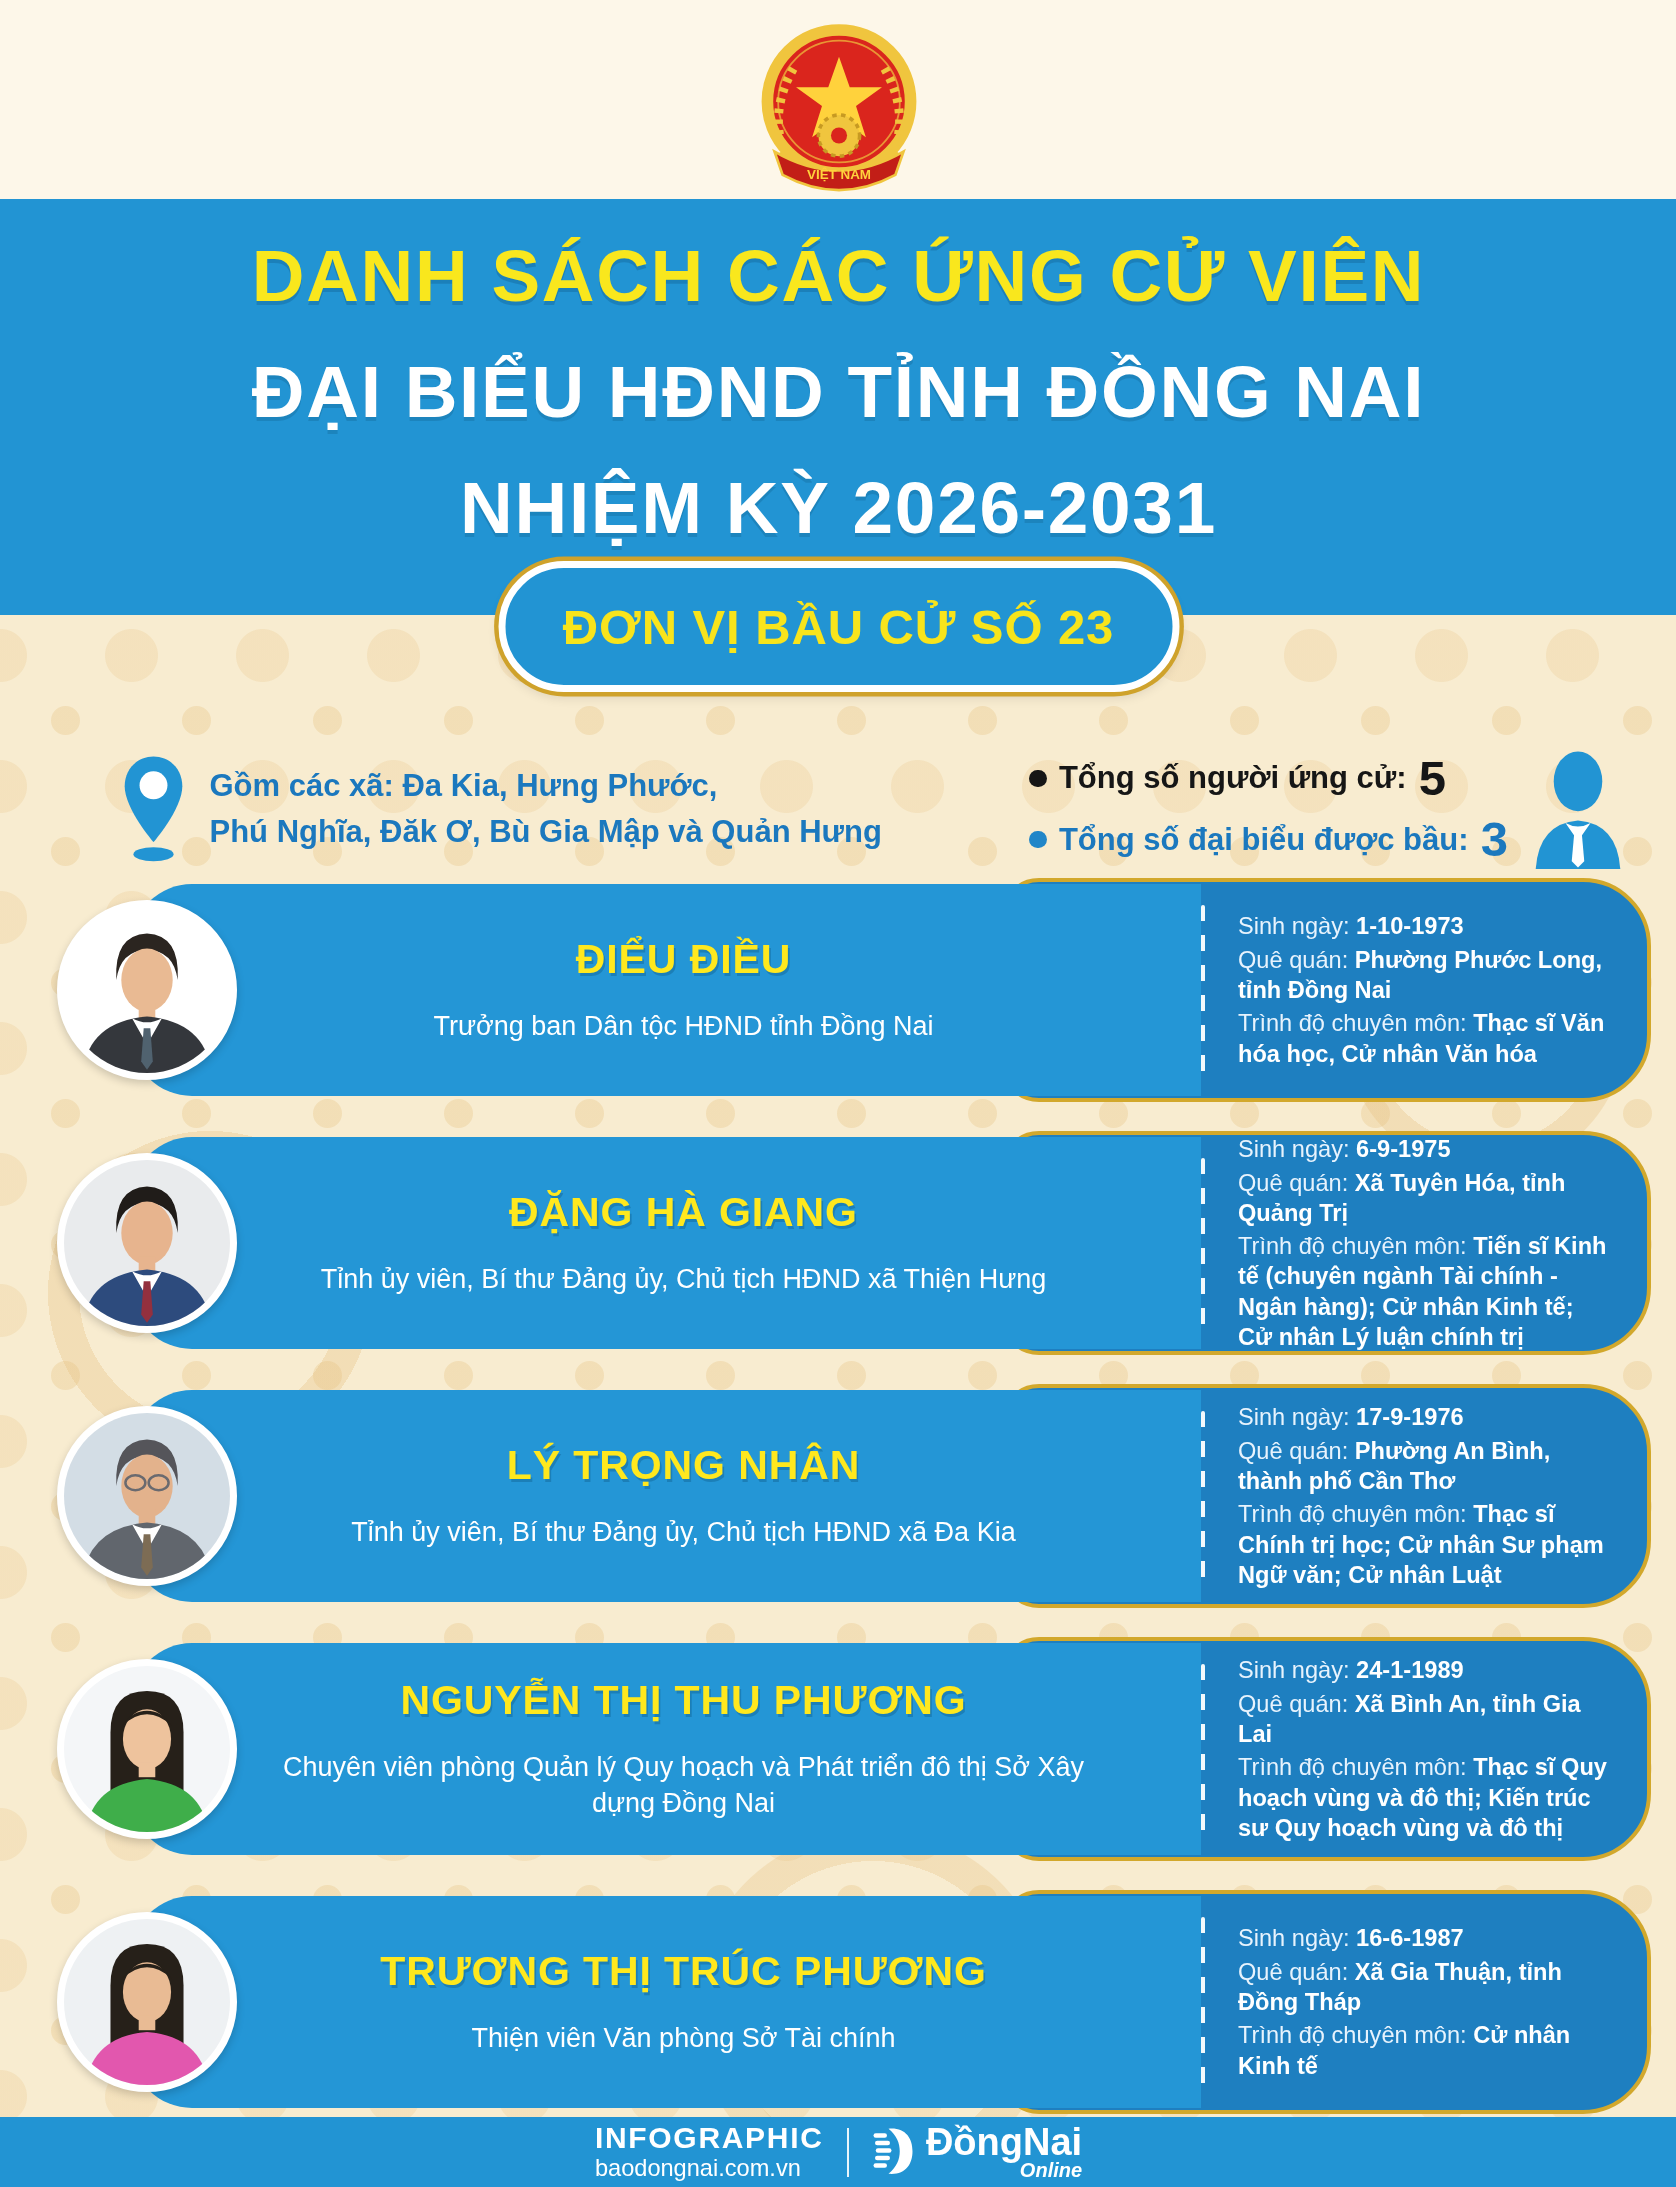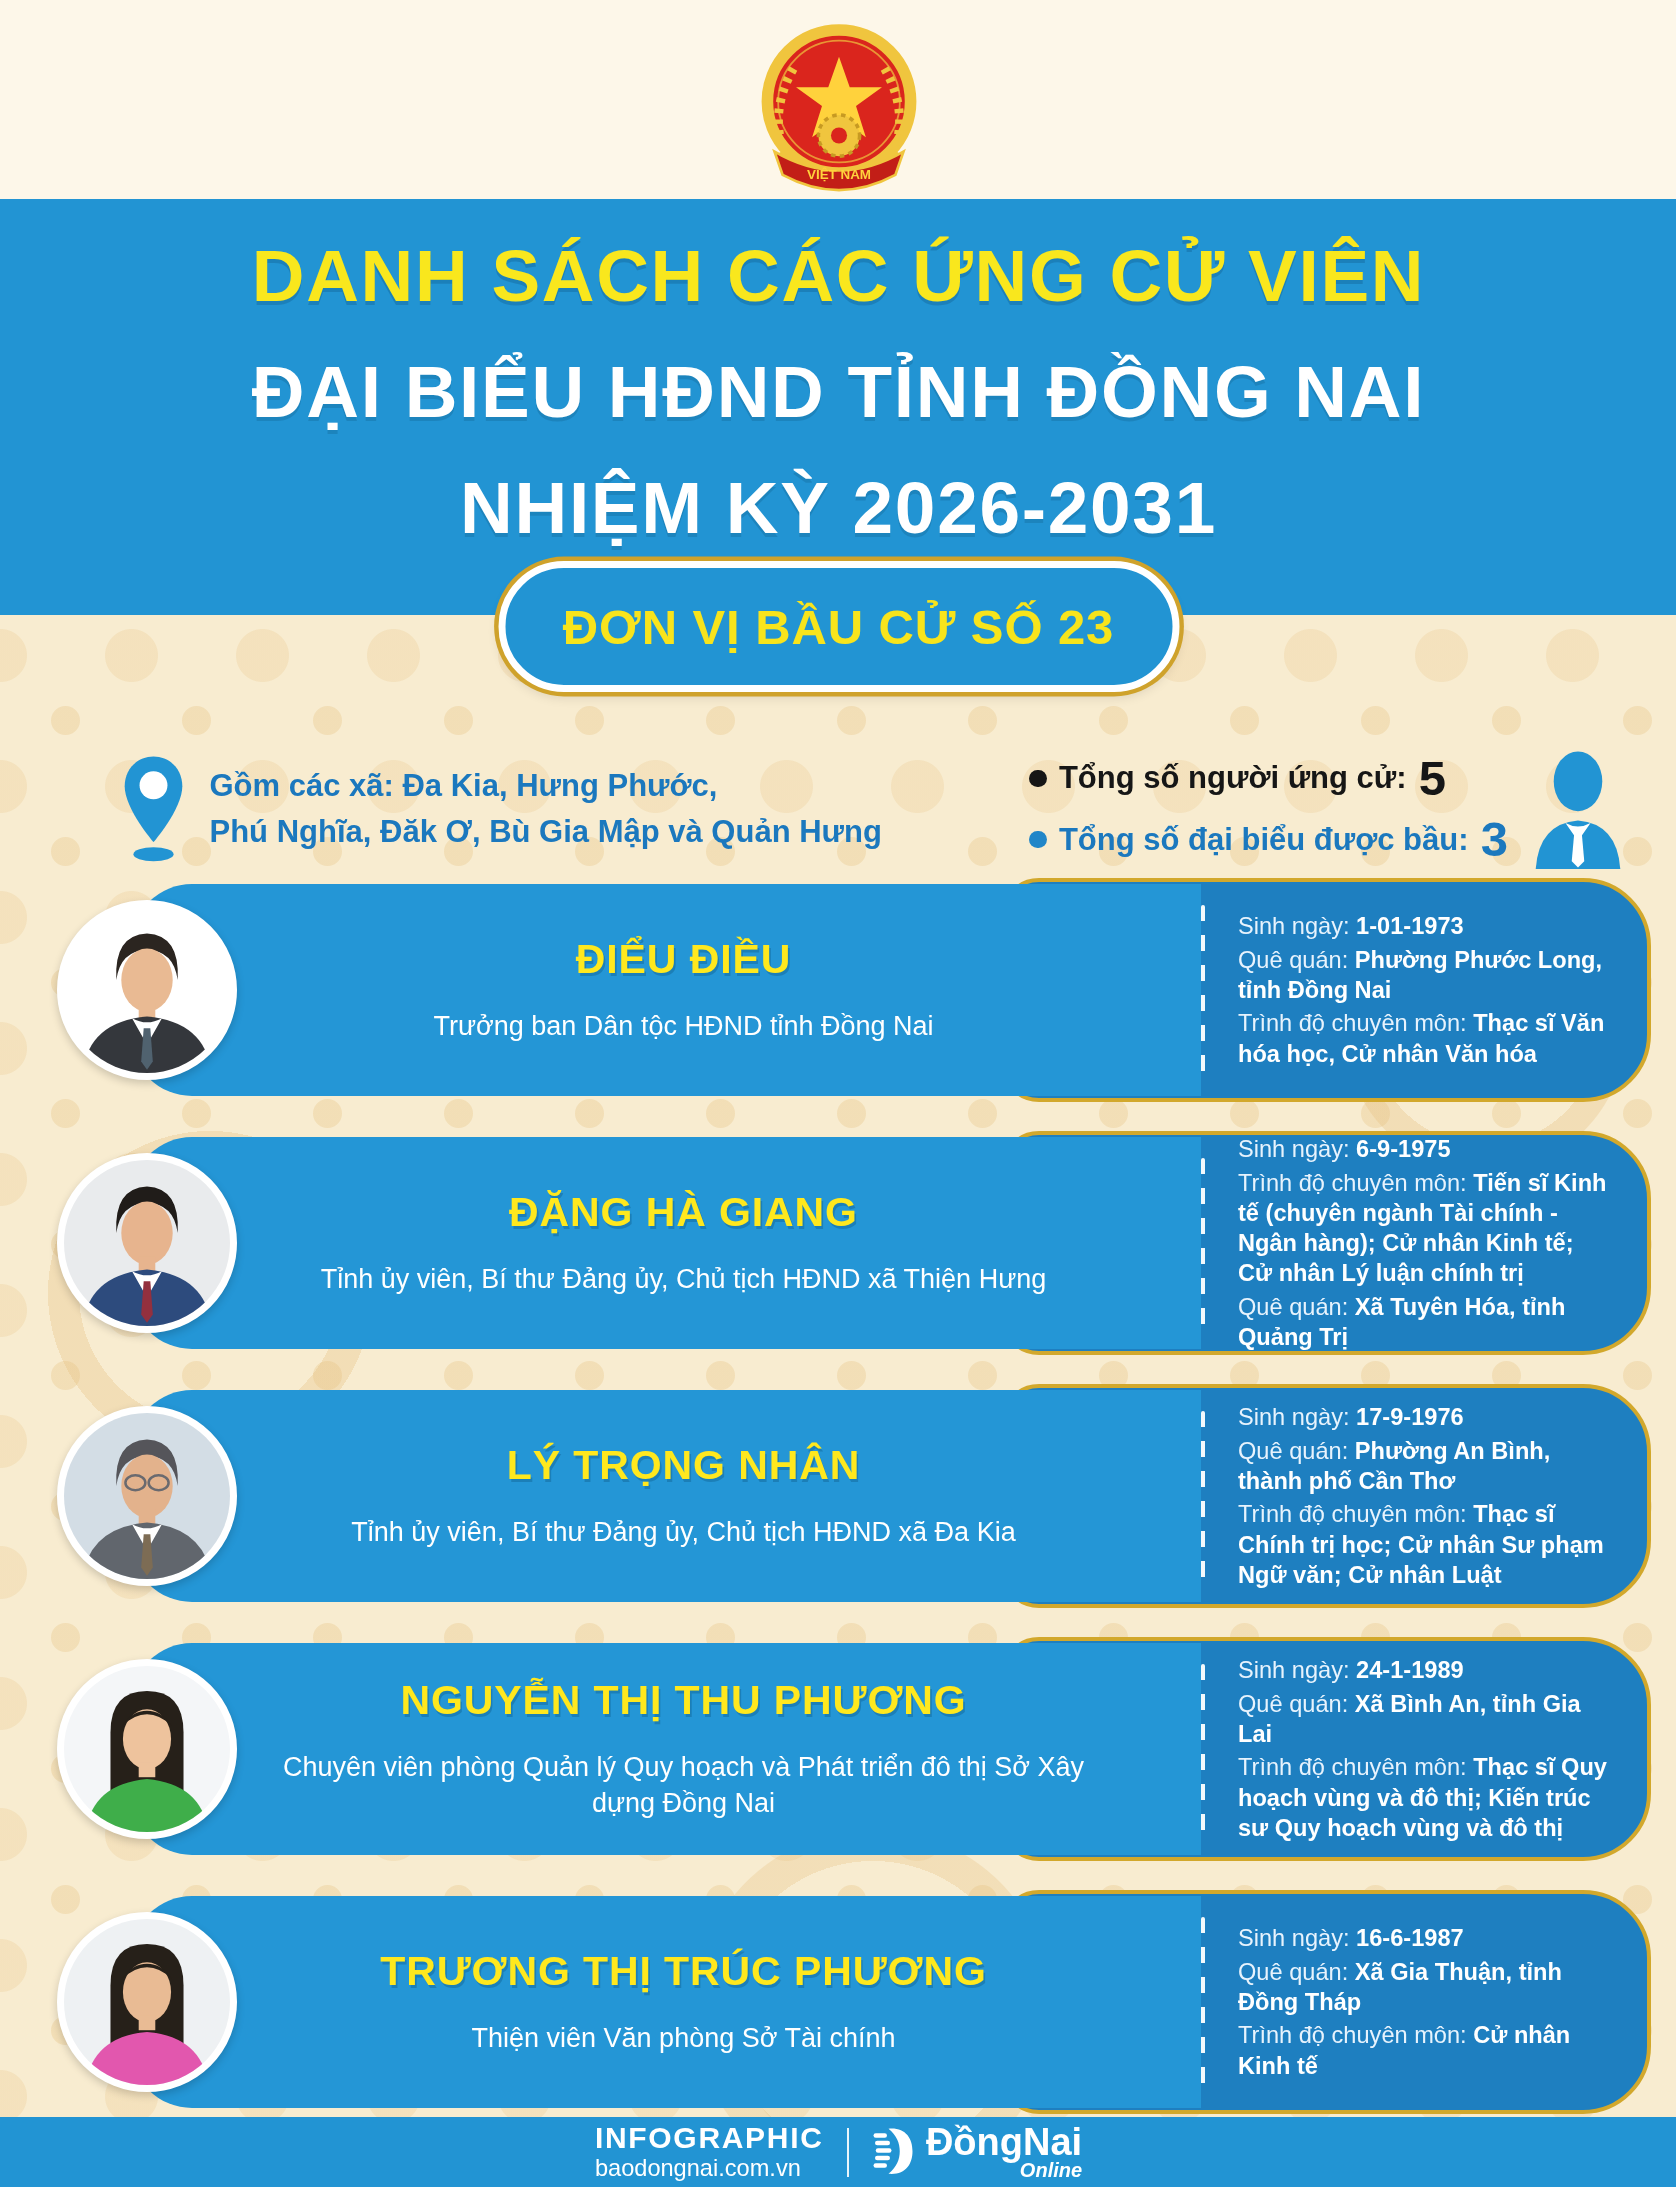--- a/index.html
+++ b/index.html
@@ -151,21 +151,21 @@
         <path d="M44,97 L60,120 L76,97 Q60,106 44,97 Z" fill="#ffffff"></path>
         <path d="M55,112 L65,112 L68,146 L60,154 L52,146 Z" fill="#ffffff"></path>
       </svg>
     </div>
   </div>
 
   <div class="cards">
 
     <div class="card">
       <div class="panel">
-        <p class="dline"><span class="dlabel">Sinh ngày:</span> <span class="dval">1-01-1973</span></p>
+        <p class="dline"><span class="dlabel">Sinh ngày:</span> <span class="dval">1-10-1973</span></p>
         <p class="dline"><span class="dlabel">Quê quán:</span> <span class="dval">Phường Phước Long, tỉnh Đồng Nai</span></p>
         <p class="dline"><span class="dlabel">Trình độ chuyên môn:</span> <span class="dval">Thạc sĩ Văn hóa học, Cử nhân Văn hóa</span></p>
       </div>
       <div class="bar">
         <div class="cname">ĐIỂU ĐIỀU</div>
         <div class="cpos">Trưởng ban Dân tộc HĐND tỉnh Đồng Nai</div>
       </div>
       <div class="photo">
         <svg viewBox="0 0 200 200">
           <rect width="200" height="200" fill="#ffffff"></rect>
@@ -175,22 +175,22 @@
           <path d="M22,200 Q30,138 100,132 Q170,138 178,200 Z" fill="#34373c"></path>
           <path d="M82,134 L100,166 L118,134 Q100,144 82,134 Z" fill="#ffffff"></path>
           <path d="M96,146 L104,146 L107,186 L100,196 L93,186 Z" fill="#50626f"></path>
         </svg>
       </div>
     </div>
 
     <div class="card">
       <div class="panel">
         <p class="dline"><span class="dlabel">Sinh ngày:</span> <span class="dval">6-9-1975</span></p>
+        <p class="dline"><span class="dlabel">Quê quán:</span> <span class="dval">Xã Tuyên Hóa, tỉnh Quảng Trị</span></p>
         <p class="dline"><span class="dlabel">Trình độ chuyên môn:</span> <span class="dval">Tiến sĩ Kinh tế (chuyên ngành Tài chính - Ngân hàng); Cử nhân Kinh tế; Cử nhân Lý luận chính trị</span></p>
-        <p class="dline"><span class="dlabel">Quê quán:</span> <span class="dval">Xã Tuyên Hóa, tỉnh Quảng Trị</span></p>
       </div>
       <div class="bar">
         <div class="cname">ĐẶNG HÀ GIANG</div>
         <div class="cpos">Tỉnh ủy viên, Bí thư Đảng ủy, Chủ tịch HĐND xã Thiện Hưng</div>
       </div>
       <div class="photo">
         <svg viewBox="0 0 200 200">
           <rect width="200" height="200" fill="#e9ebed"></rect>
           <path d="M63,88 Q60,34 100,32 Q140,34 137,88 Q132,52 100,52 Q68,52 63,88 Z" fill="#201c19"></path>
           <ellipse cx="100" cy="88" rx="31" ry="38" fill="#e7b48e"></ellipse>

